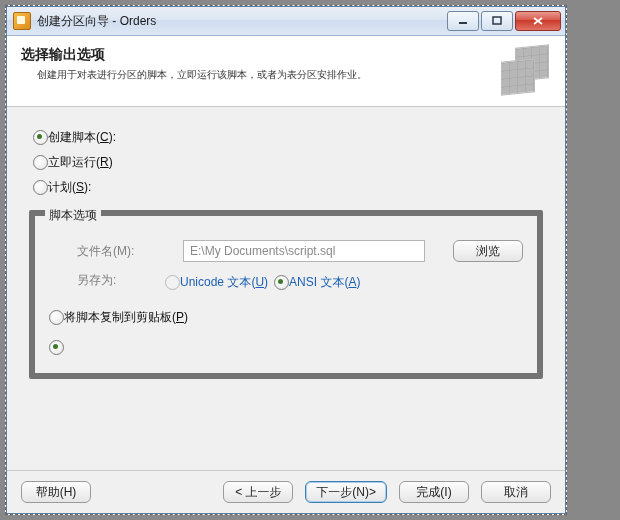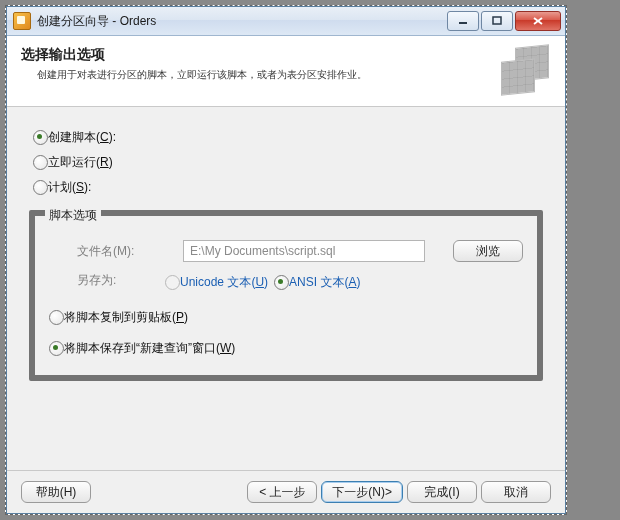--- a/index.html
+++ b/index.html
@@ -207,21 +207,21 @@
   .saveas-opts .radio-row { margin: 0; color: #808080; }
   .disabled-text { color: #808080; }
   .link-blue { color: #1b5fb3; }
   
   .footer {
     border-top: 1px solid #c9c9c9;
     background: #f0f0f0;
     padding: 10px 14px;
     display: flex;
     align-items: center;
-    gap: 4px;
+    gap: 12px;
   }
   .footer .spacer { flex: 1; }
 </style>
 </head>
 <body>
 
 <div class="screenshot">
   <div class="dashed-border">
     <div class="window">
 
@@ -315,23 +315,20 @@
 
           <div class="radio-row" style="margin:18px 0 8px 0;">
             <span class="radio"></span>
             <span>
               <span>将脚本复制到剪贴板</span>(<span class="hotkey">P</span>)
             </span>
           </div>
 
           <div class="radio-row" style="margin:14px 0 4px 0;">
             <span class="radio checked"></span>
-            <span>
-              <span>将脚本保存到“新建查询”窗口</span>(<span class="hotkey">W</span>)
-            </span>
           </div>
 
         </div>
       </div>
 
       <div class="footer">
         <div class="btn">
           <span>帮助</span>(<span class="hotkey">H</span>)
         </div>
         <div class="spacer"></div>

